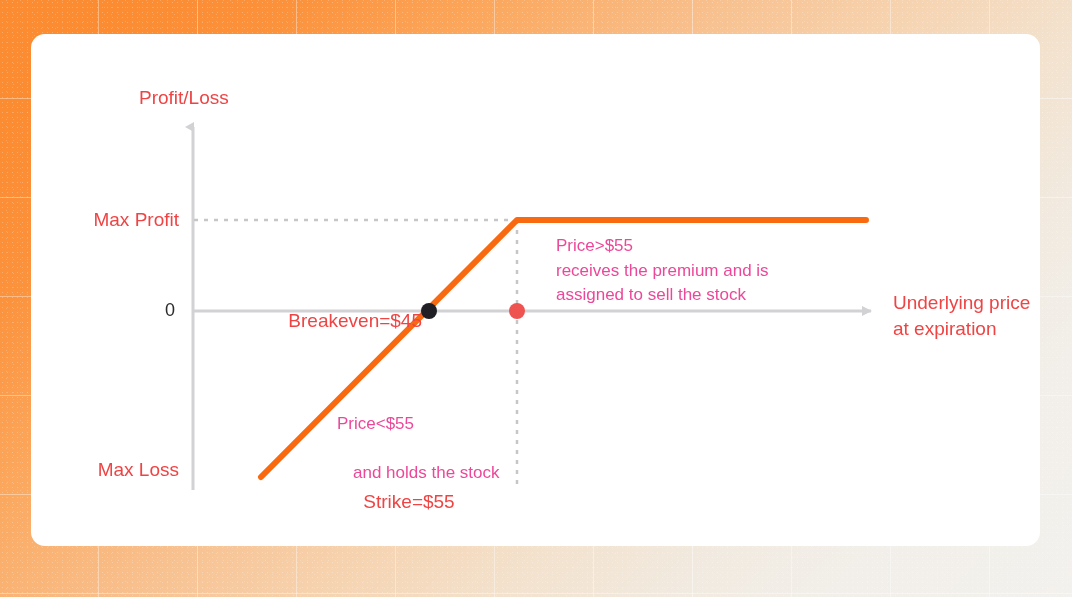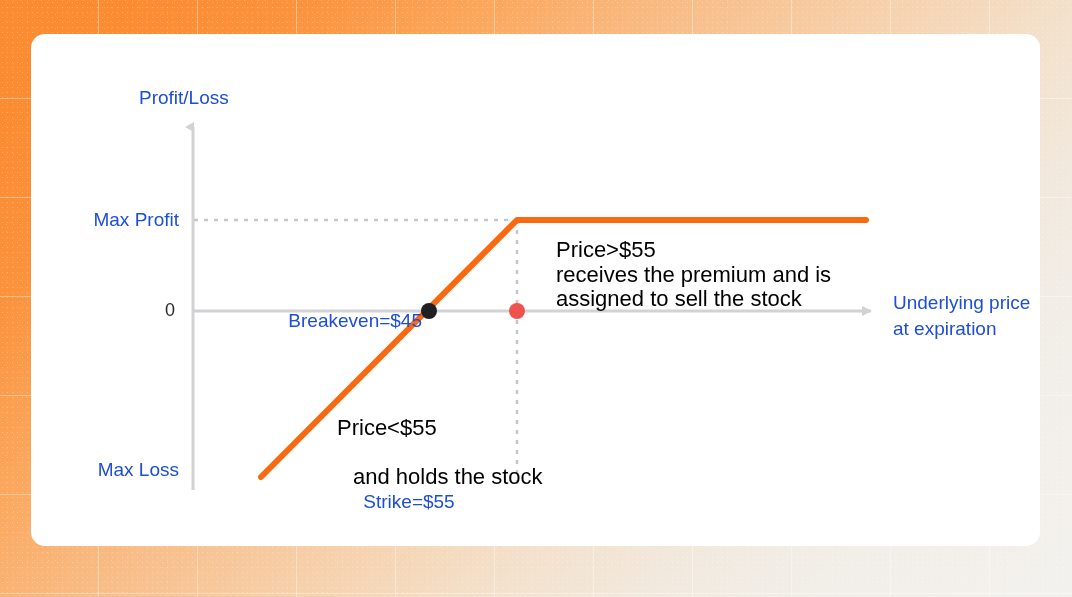--- a/index.html
+++ b/index.html
@@ -73,30 +73,30 @@
     width: 1009px;
     height: 512px;
   }
 
   .lbl {
     position: absolute;
     white-space: pre;
     line-height: 1.18;
   }
   .lbl-axis {
-    color: #1d4ed8;
+    color: #ef4444;
     font-size: 19px;
   }
   .lbl-zero {
     color: #2b2b2b;
     font-size: 18px;
   }
   .lbl-note {
-    color: #000000;
-    font-size: 22px;
+    color: #ec4899;
+    font-size: 17px;
     line-height: 1.42;
   }
   .lbl-right {
     text-align: right;
   }
 </style>
 </head>
 <body>
 
 <div id="stage">

